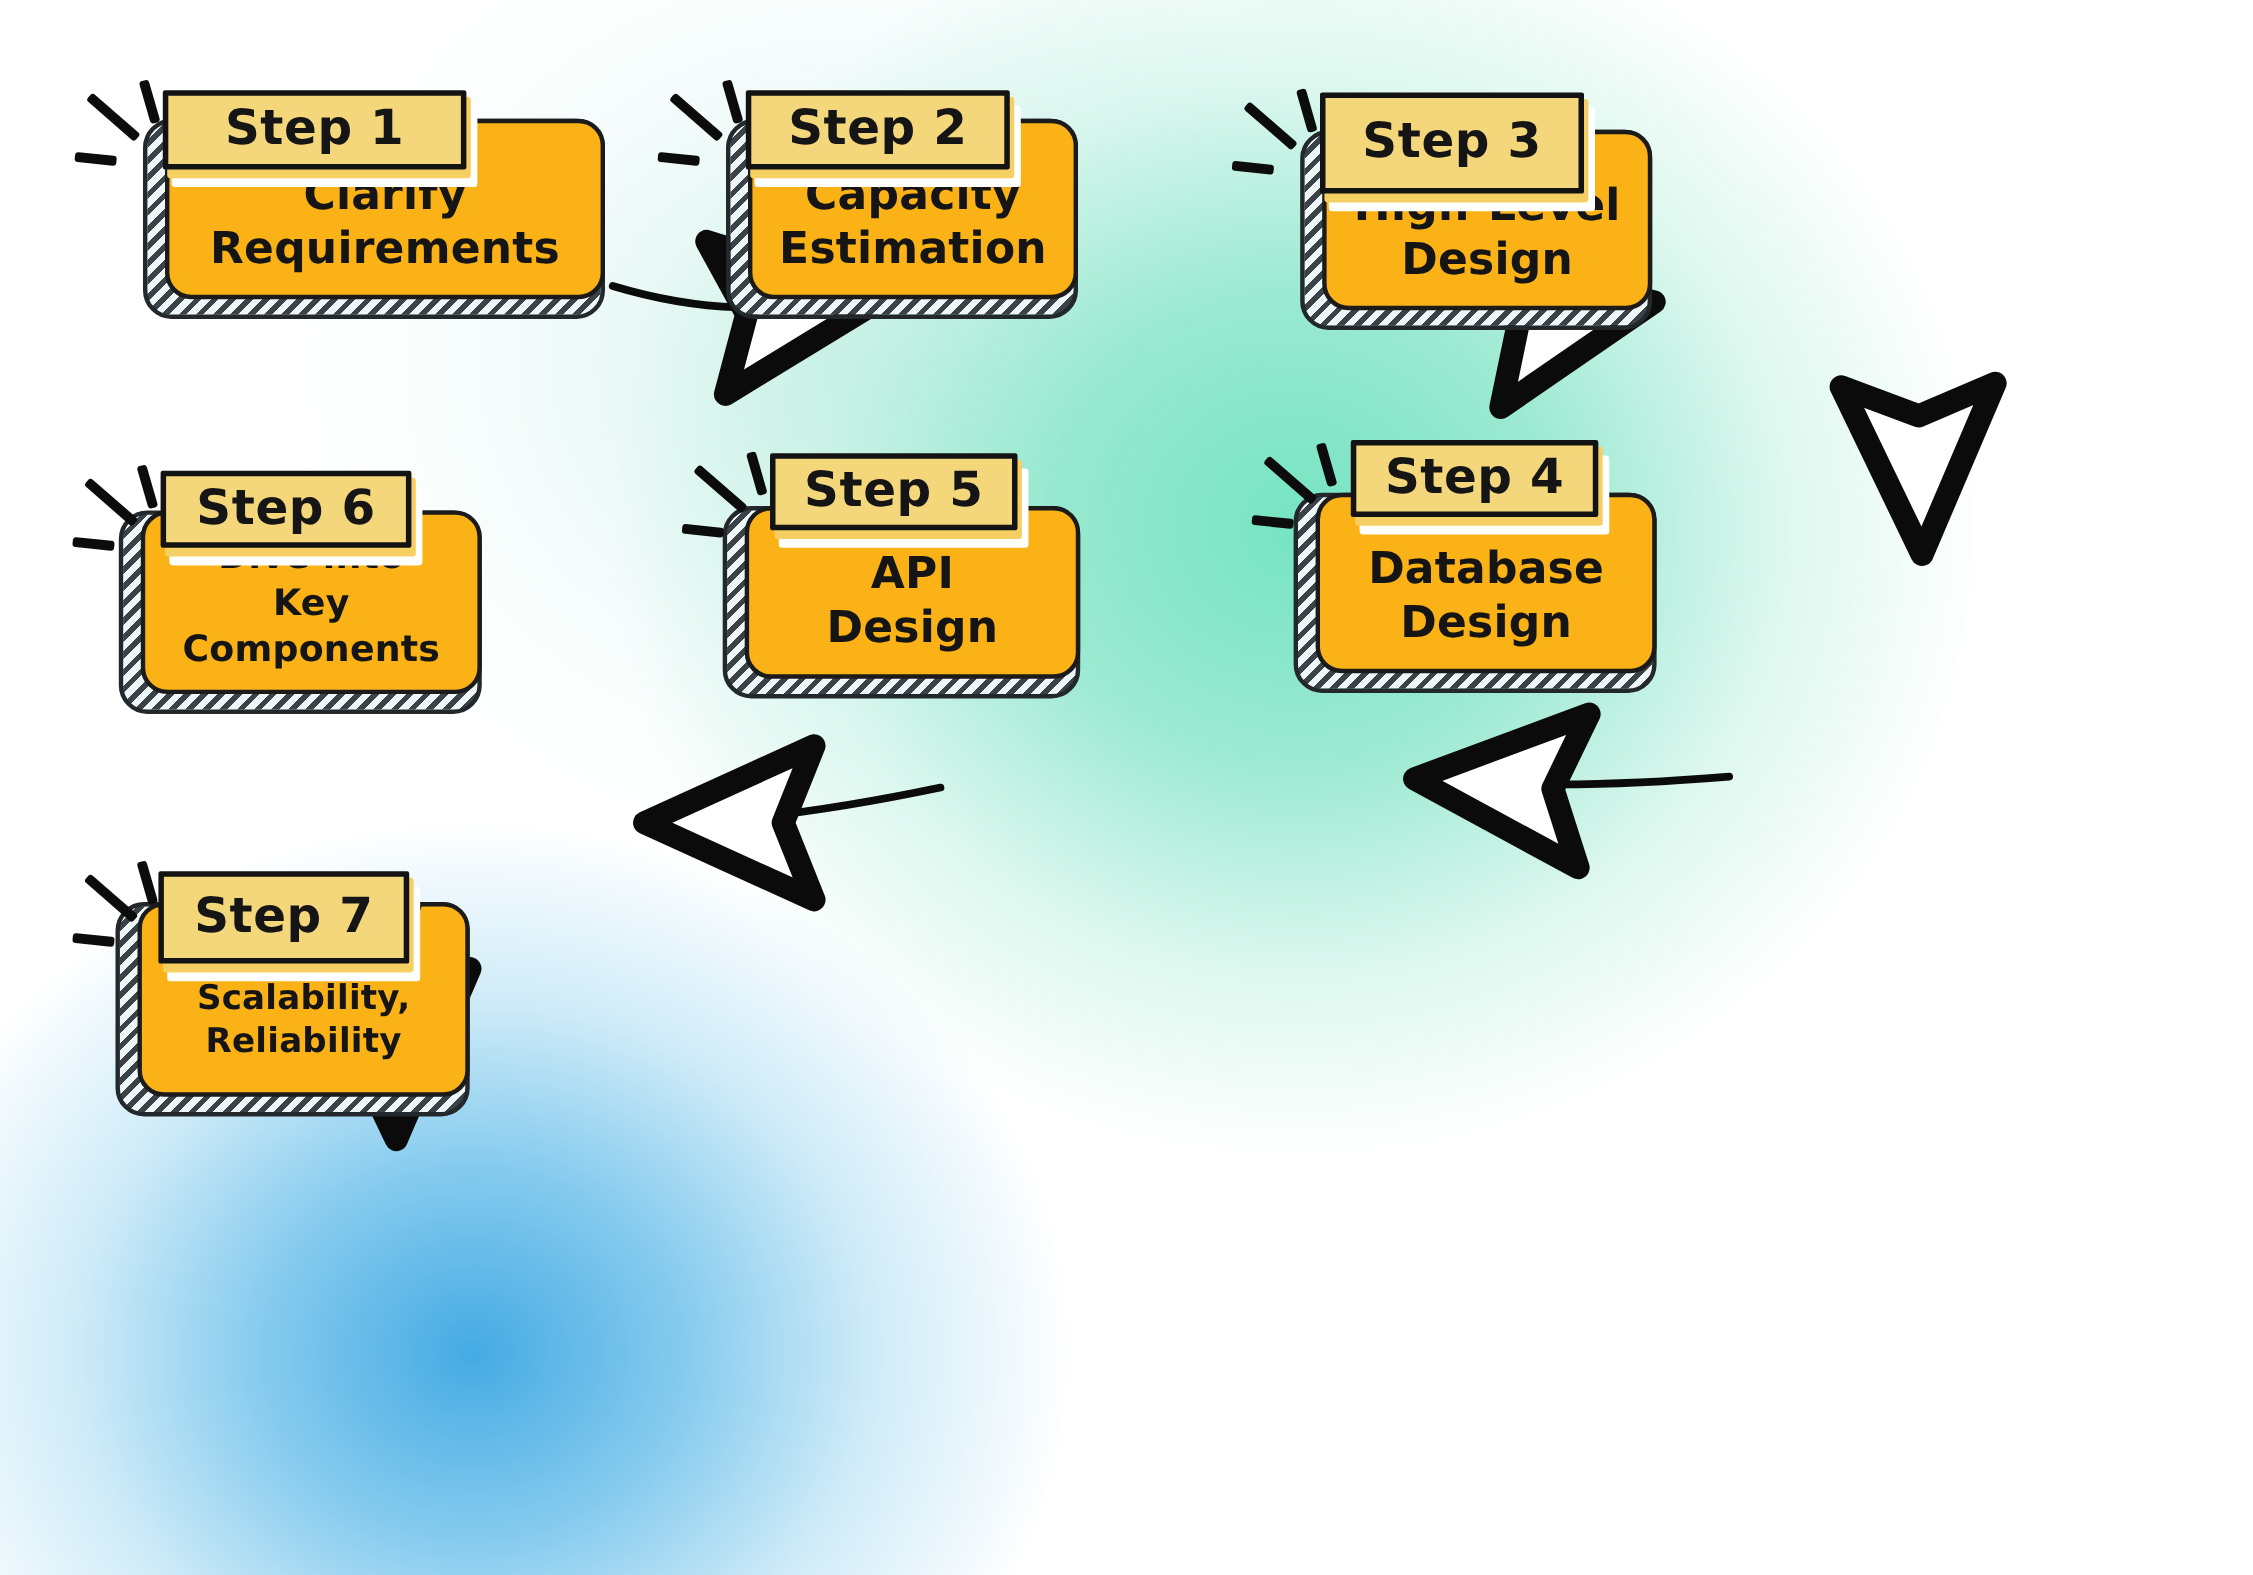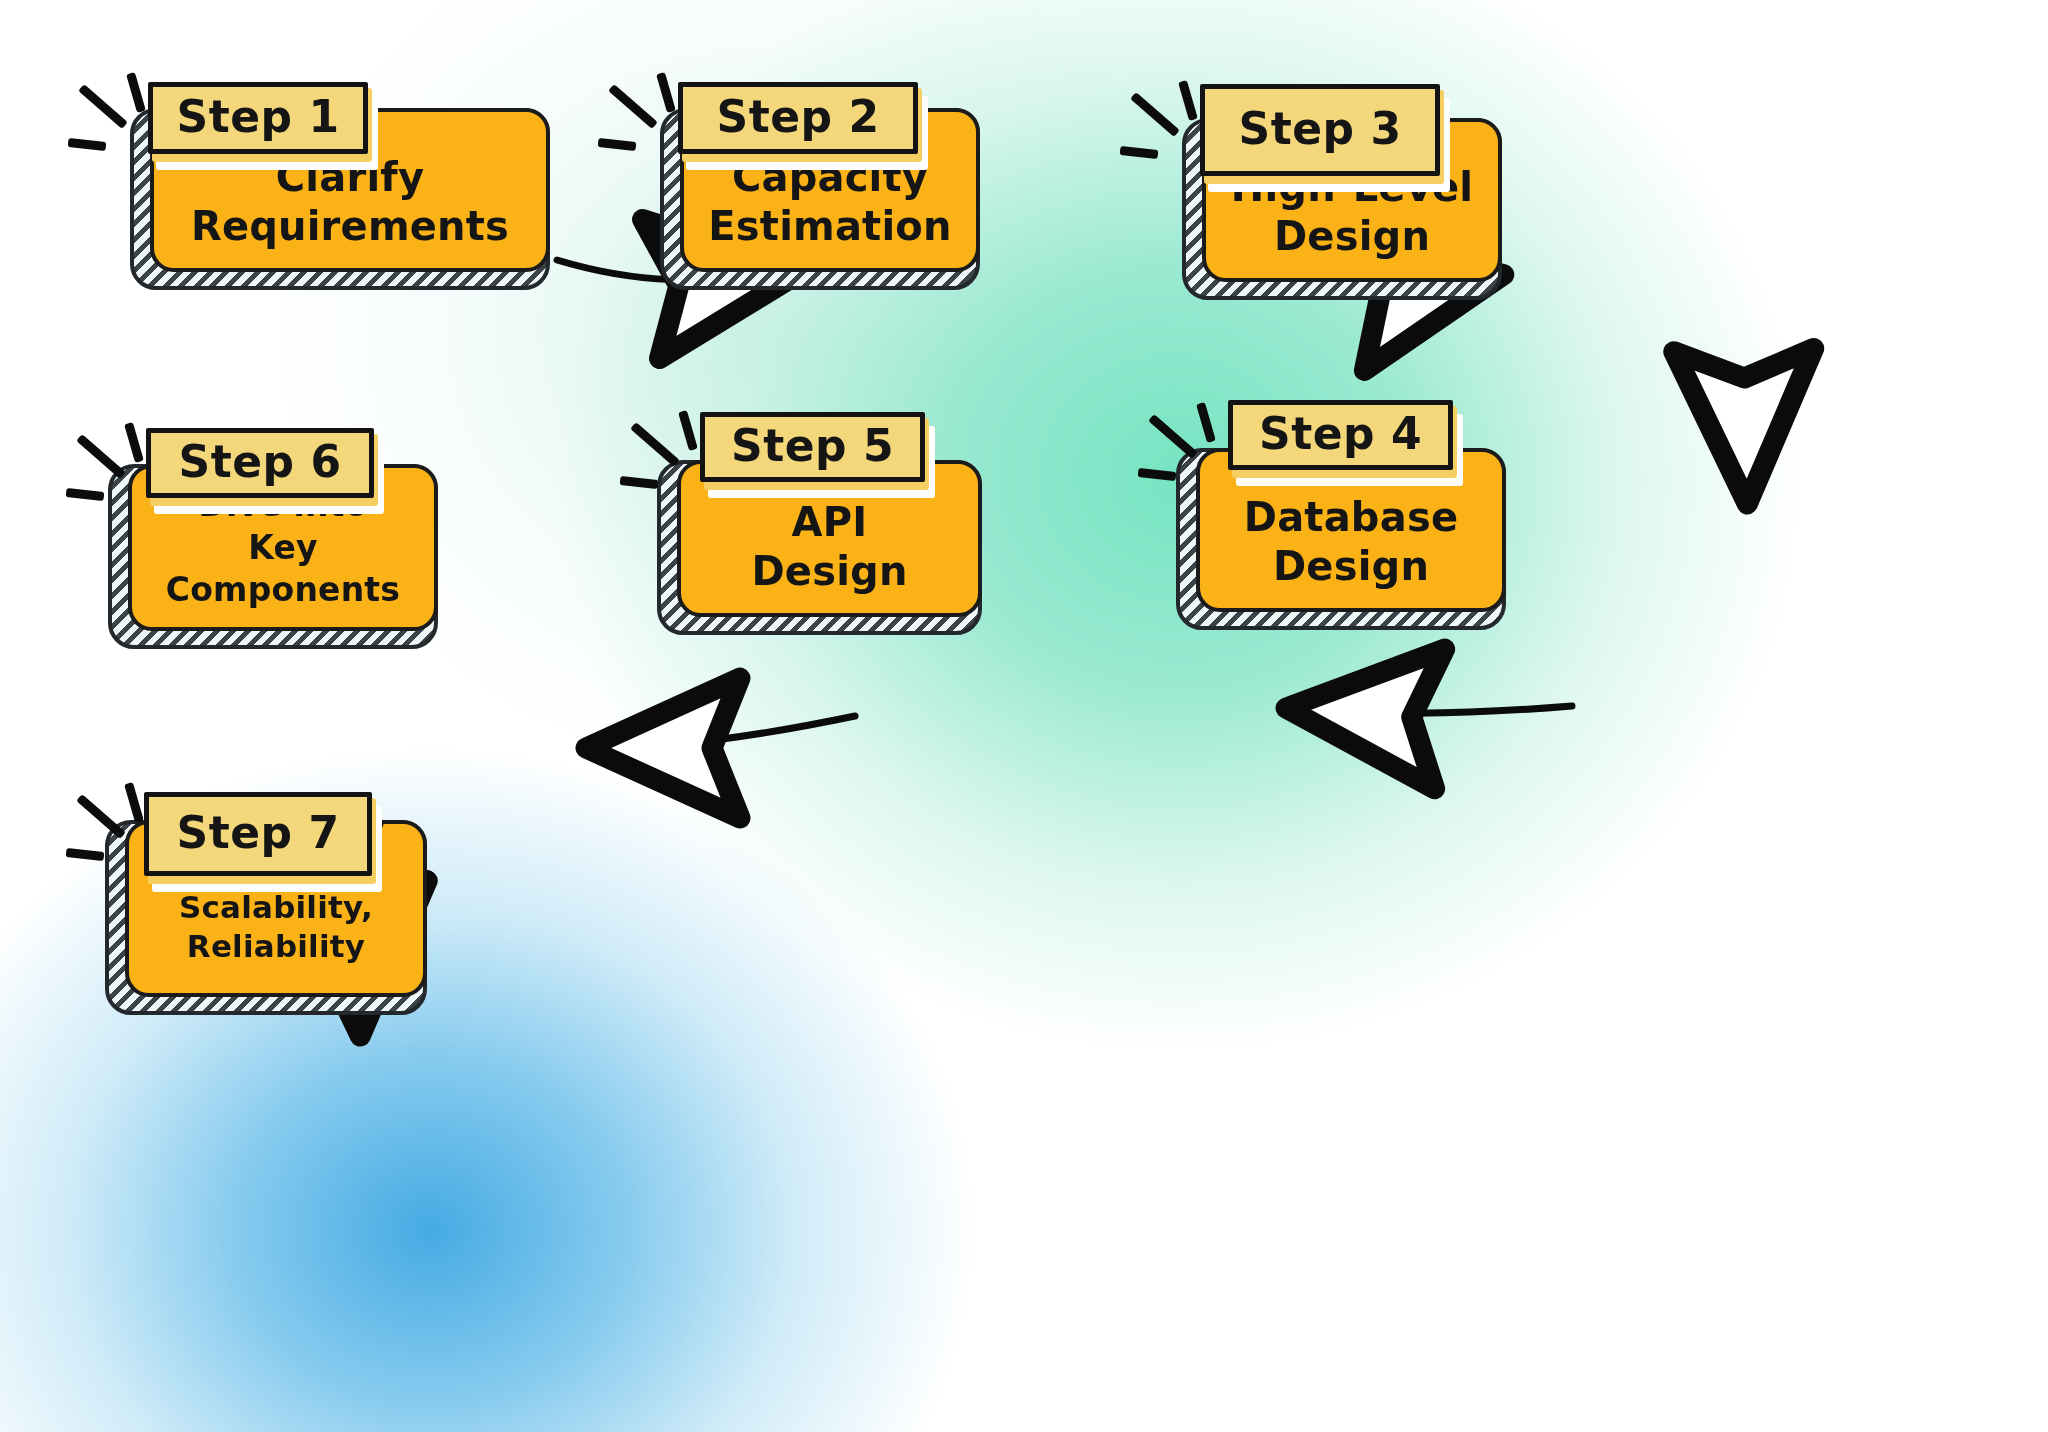--- a/index.html
+++ b/index.html
@@ -128,21 +128,21 @@
     <div class="node-body">
       <div class="node-label">Clarify
 Requirements</div>
     </div>
   </div>
   <div class="sparks" style="left:70px;top:80px;">
     <i class="sp1"></i>
       <i class="sp2"></i>
       <i class="sp3"></i>
   </div>
-  <div class="tab-wrap" style="left:148px;top:82px;width:220px;height:72px;">
+  <div class="tab-wrap" style="left:148px;top:82px;width:276px;height:72px;">
     <div class="tab-white"></div>
     <div class="tab-shadow"></div>
     <div class="tab-card">
       <span class="tab-text">Step 1</span>
     </div>
   </div>
 
   <div class="node" style="left:660px;top:108px;width:320px;height:182px;">
     <div class="node-shadow"></div>
     <div class="node-body">

